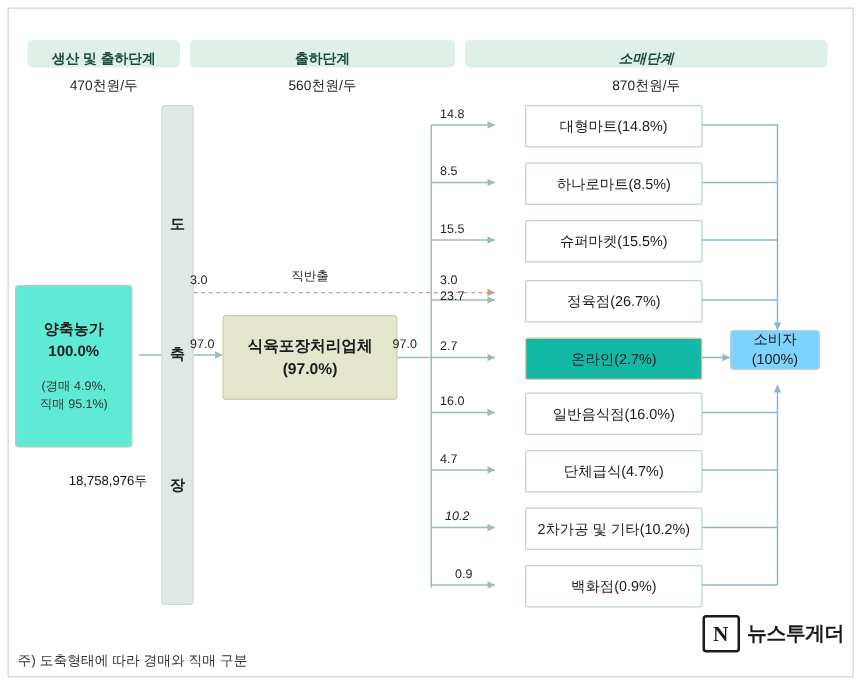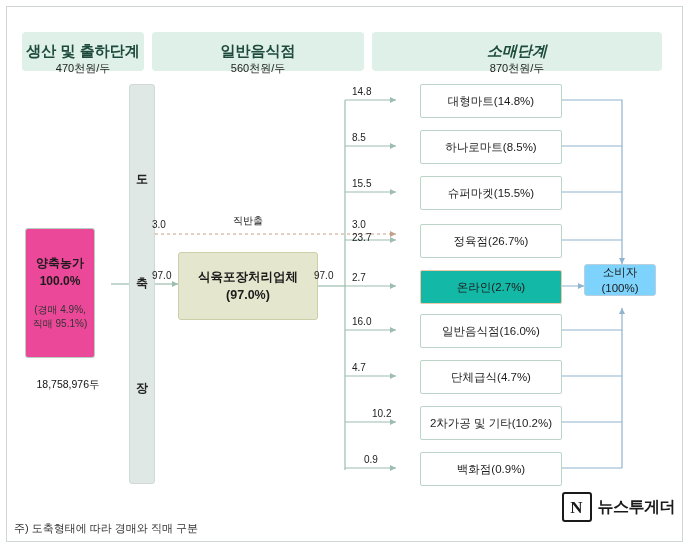--- a/index.html
+++ b/index.html
@@ -8,43 +8,43 @@
     background:#ffffff;
     font-family:"Liberation Sans", sans-serif;
     position:relative;
     overflow:hidden;
   }
   .frame{
     position:absolute;left:6px;top:6px;width:677px;height:536px;
     border:1px solid #cfd6d4;background:#fff;box-sizing:border-box;
   }
   .hdr{
-    position:absolute;height:39px;border-radius:4px;background:#dff0e8;
-    display:flex;align-items:center;justify-content:center;
-    font-size:15px;font-weight:bold;color:#1d4a3c;
+    position:absolute;height:22px;border-radius:4px;background:#dff0e8;
+    display:flex;align-items:flex-end;justify-content:center;
+    font-size:11px;font-weight:bold;color:#1d4a3c;
   }
   .hdr-sub{
     position:absolute;font-size:11px;color:#222;text-align:center;
   }
   .stagebox{
     position:absolute;box-sizing:border-box;
     display:flex;flex-direction:column;align-items:center;justify-content:center;
     font-size:12px;color:#1b1b1b;border-radius:3px;
   }
   
   #farm{
-    left:25px;top:228px;width:70px;height:130px;
-    background:#ec4899;border:1px solid #b5cfc2;
+    left:12px;top:228px;width:94px;height:130px;
+    background:#5eead4;border:1px solid #b5cfc2;
     line-height:1.35;text-align:center;
   }
   #farm .t1{font-weight:bold;font-size:12px;}
   #farm .t2{font-weight:bold;font-size:12px;margin-top:2px;}
   #farm .t3{font-size:10px;margin-top:14px;line-height:1.4;color:#333;}
   #farm-count{
-    position:absolute;left:18px;top:378px;width:100px;text-align:center;
+    position:absolute;left:18px;top:378px;width:100px;text-align:right;
     font-size:10.5px;color:#111;
   }
   
   #slaughter{
     left:129px;top:84px;width:26px;height:400px;
     background:#dfe8e4;border:1px solid #cfdcd6;
     justify-content:space-evenly;
   }
   #slaughter span{font-size:12px;color:#222;font-weight:bold;line-height:1.6;}
   
@@ -90,21 +90,21 @@
 <body>
 
 <div class="frame"></div>
 
 <div class="hdr" style="left:22px;top:32px;width:122px;">
     <span>생산 및 출하단계</span>
   </div>
 <div class="hdr-sub" style="left:22px;top:61px;width:122px;text-align:center;">470천원/두</div>
 
 <div class="hdr" style="left:152px;top:32px;width:212px;">
-    <span>일반음식점</span>
+    <span>출하단계</span>
   </div>
 <div class="hdr-sub" style="left:152px;top:61px;width:212px;">560천원/두</div>
 
 <div class="hdr" style="left:372px;top:32px;width:290px;font-style:italic;">
     <span>소매단계</span>
   </div>
 <div class="hdr-sub" style="left:372px;top:61px;width:290px;">870천원/두</div>
 
 <svg class="overlay">
 
@@ -186,21 +186,21 @@
 <div class="pct" style="left:152px;top:270px;">97.0</div>
 <div class="pct" style="left:314px;top:270px;">97.0</div>
 <div class="pct" style="left:352px;top:232px;">23.7</div>
 
 <div class="pct" style="left:352px;top:86px;">14.8</div>
 <div class="pct" style="left:352px;top:132px;">8.5</div>
 <div class="pct" style="left:352px;top:178px;text-align:center;">15.5</div>
 <div class="pct" style="left:352px;top:272px;">2.7</div>
 <div class="pct" style="left:352px;top:316px;">16.0</div>
 <div class="pct" style="left:352px;top:362px;">4.7</div>
-<div class="pct" style="left:372px;top:408px;">10.2</div>
+<div class="pct" style="left:356px;top:408px;font-style:italic;">10.2</div>
 <div class="pct" style="left:352px;top:454px;margin-left:12px;">0.9</div>
 
 <div class="retail" style="top:84px;">
     <span>대형마트(14.8%)</span>
   </div>
 <div class="retail" style="top:130px;">
     <span>하나로마트(8.5%)</span>
   </div>
 <div class="retail" style="top:176px;">
     <span>슈퍼마켓(15.5%)</span>

